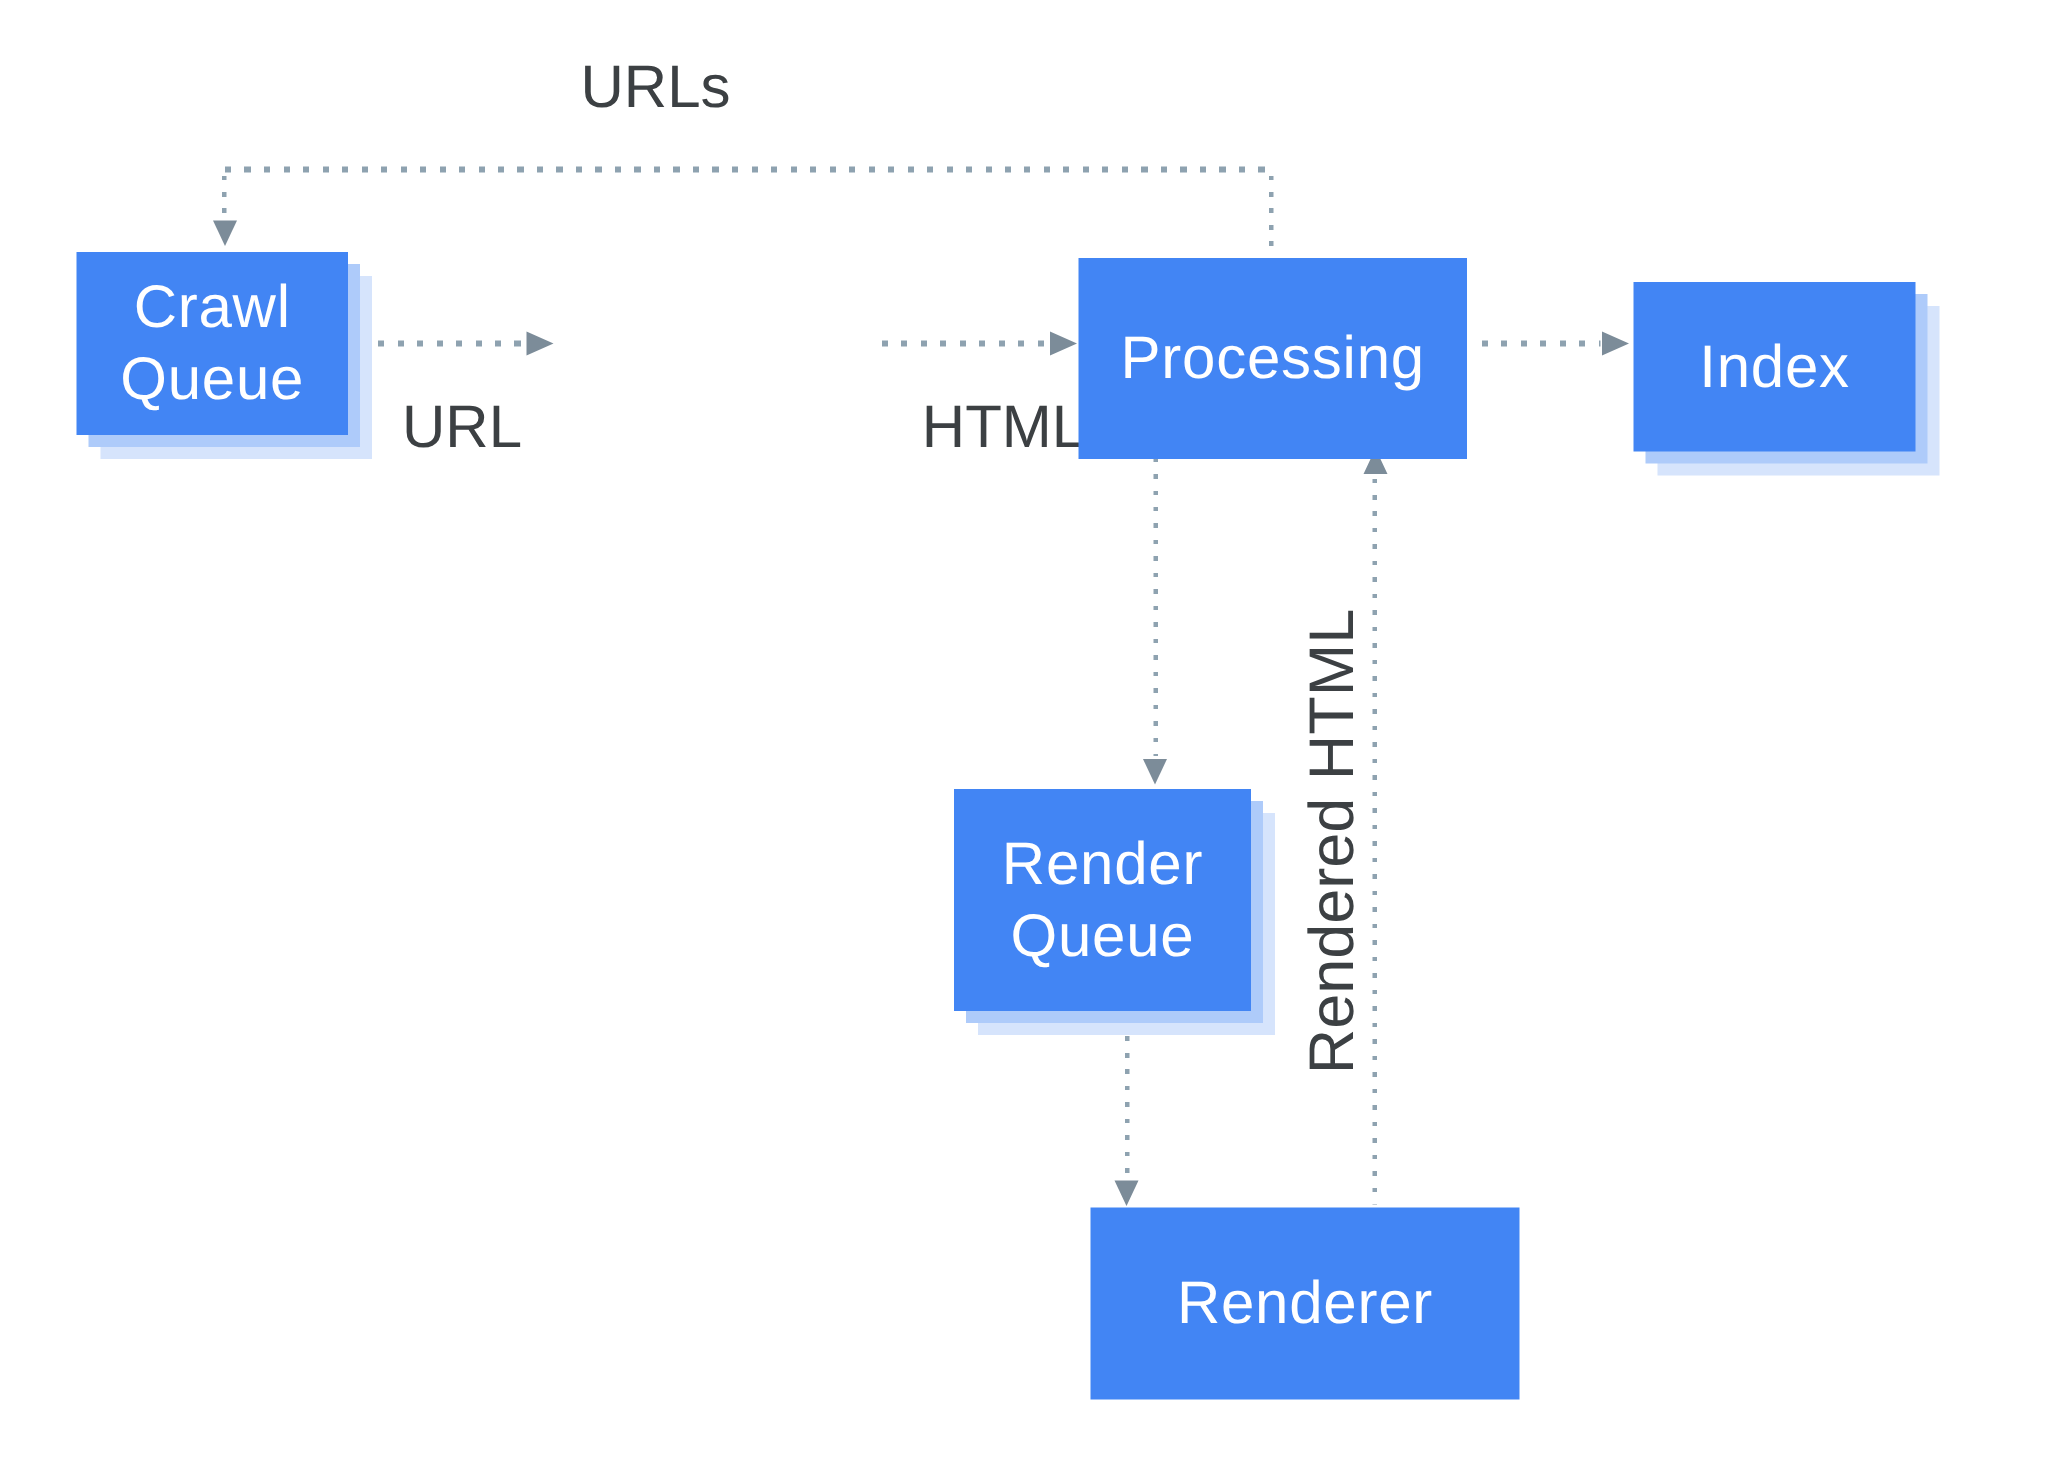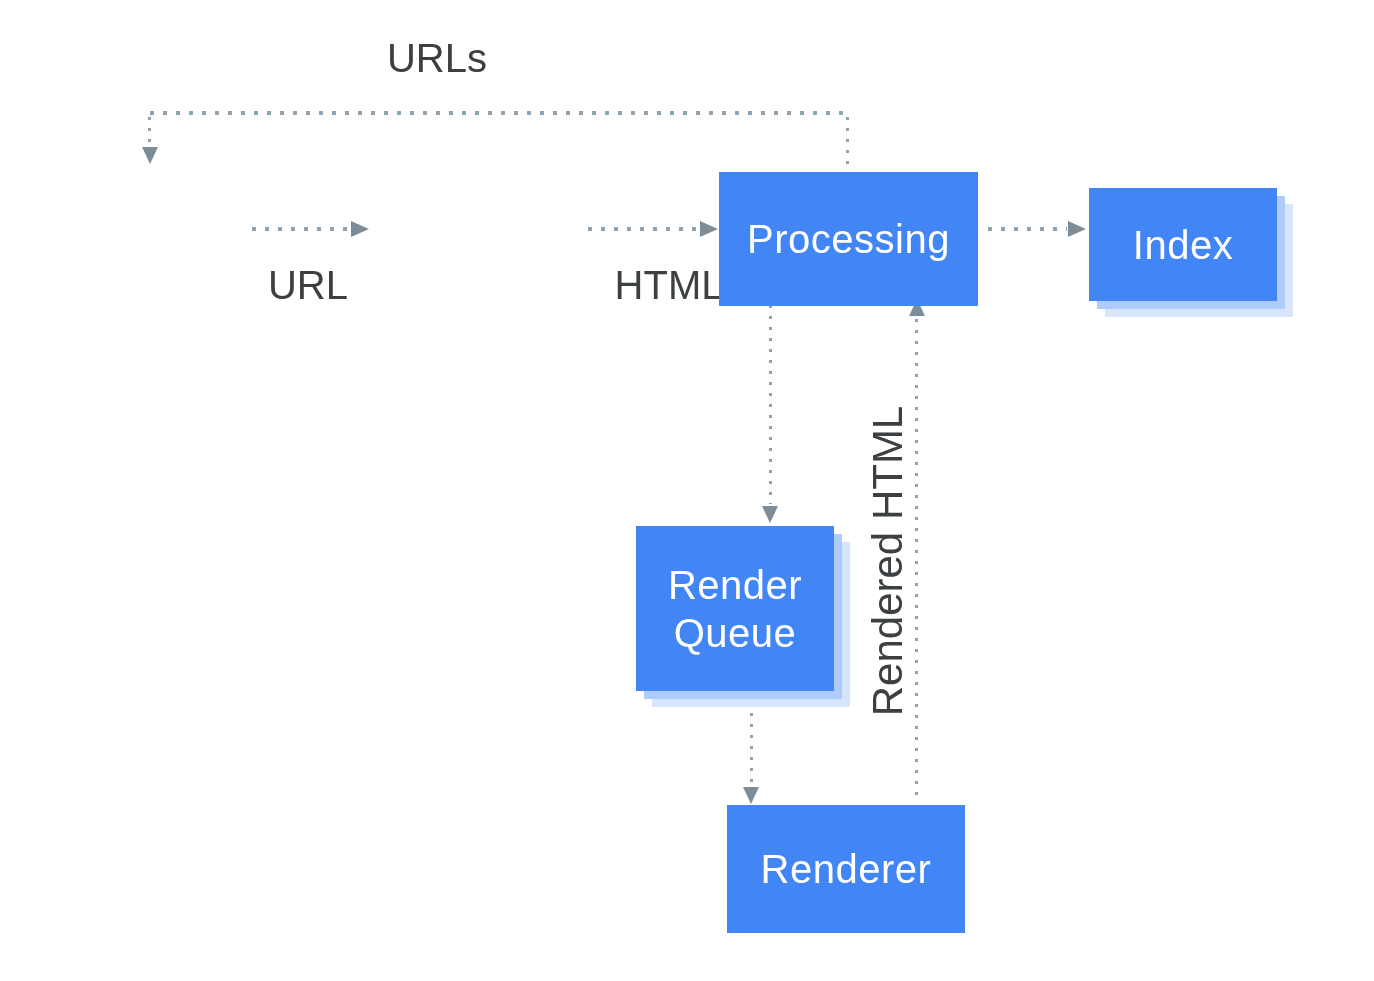--- a/index.html
+++ b/index.html
@@ -29,22 +29,22 @@
     font-size:40px;line-height:1.2;
     letter-spacing:0.5px;
   }
   .node.store{
     box-shadow:8px 8px 0 var(--shadow-inner), 16px 16px 0 var(--shadow-outer);
   }
   #node-crawl-queue{left:51px;top:168px;width:181px;height:122px;}
   #node-crawler{left:371px;top:172px;width:207px;height:114px;}
   #node-processing{left:719px;top:172px;width:259px;height:134px;}
   #node-index{left:1089px;top:188px;width:188px;height:113px;}
-  #node-render-queue{left:636px;top:526px;width:198px;height:165px;}
-  #node-renderer{left:727px;top:805px;width:238px;height:128px;}
+  #node-render-queue{left:636px;top:526px;width:198px;height:148px;}
+  #node-renderer{left:727px;top:805px;width:286px;height:128px;}
 
   .edge-label{
     position:absolute;
     color:var(--label-text);
     font-size:40px;
     white-space:nowrap;
     transform:translateX(-50%);
   }
   #label-urls{left:437px;top:36px;}
   #label-url{left:308px;top:263px;text-align:right;}
@@ -135,20 +135,23 @@
   <div class="vline" id="e4-line"></div>
   <div class="arrow down" id="e4-arrow"></div>
 
   <div class="vline" id="e5-line"></div>
   <div class="arrow down" id="e5-arrow"></div>
 
   <div class="arrow up" id="e6-arrow"></div>
   <div class="vline" id="e6-line"></div>
   <div class="edge-label" id="label-rendered-html">Rendered HTML</div>
 
+  <div class="node store" id="node-crawl-queue">
+    <span class="node-label">Crawl Queue</span>
+  </div>
 
 
   <div class="node" id="node-processing">
     <span class="node-label">Processing</span>
   </div>
 
   <div class="node store" id="node-index">
     <span class="node-label">Index</span>
   </div>
 

